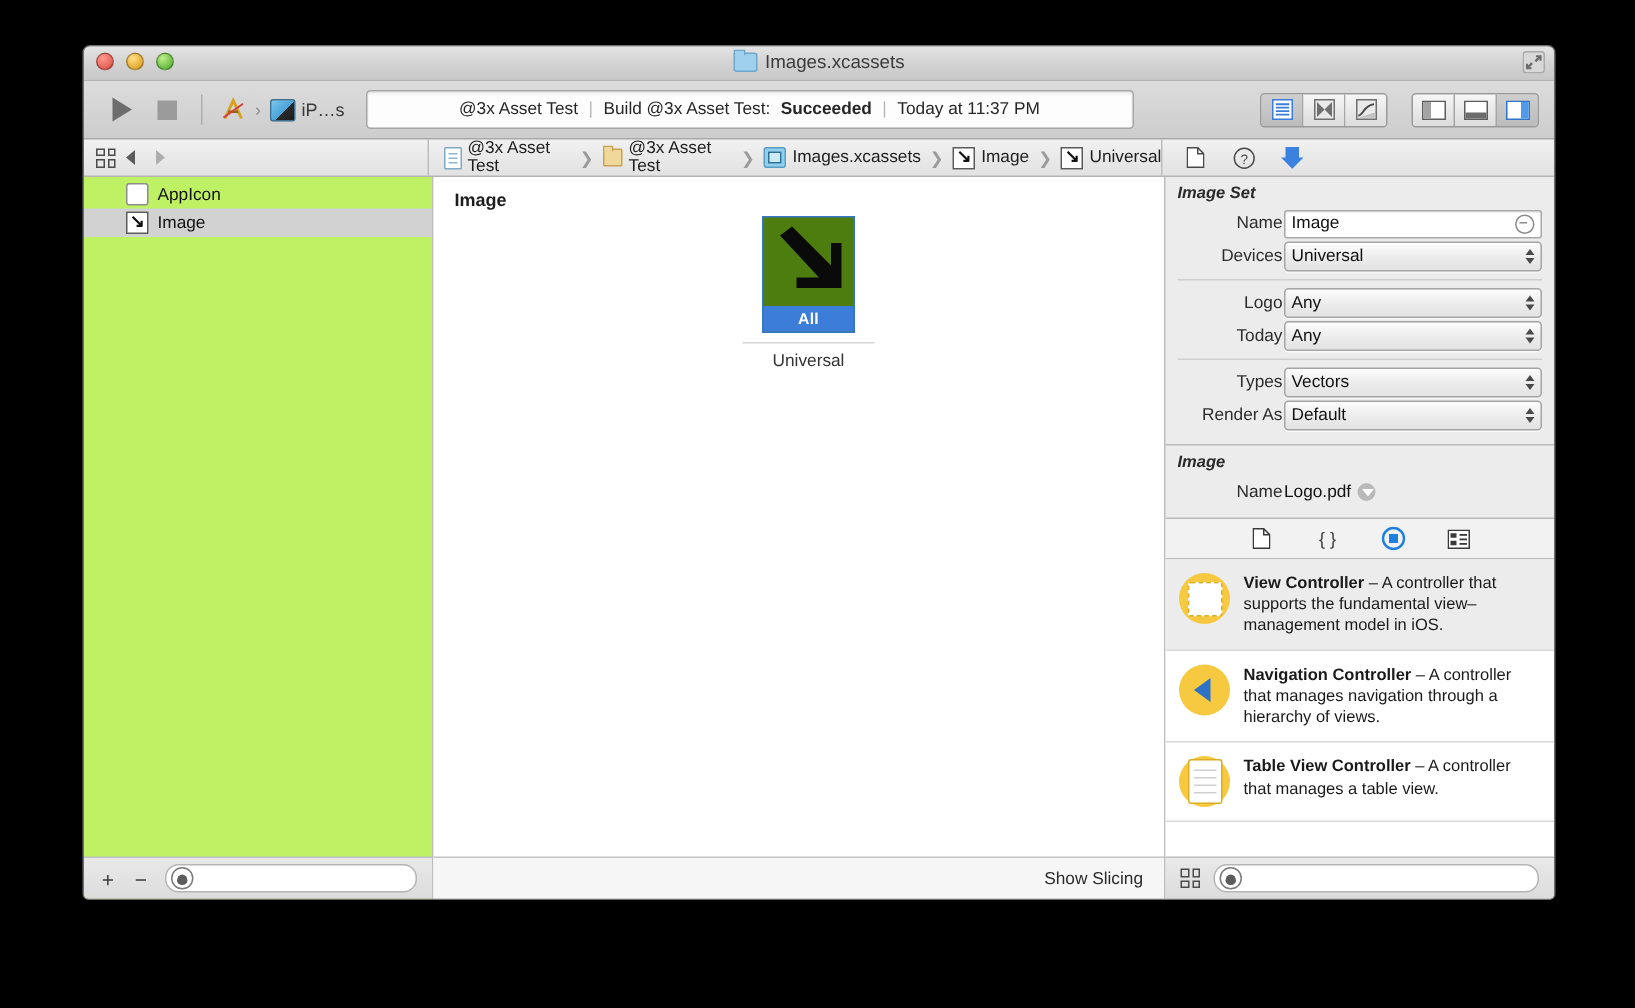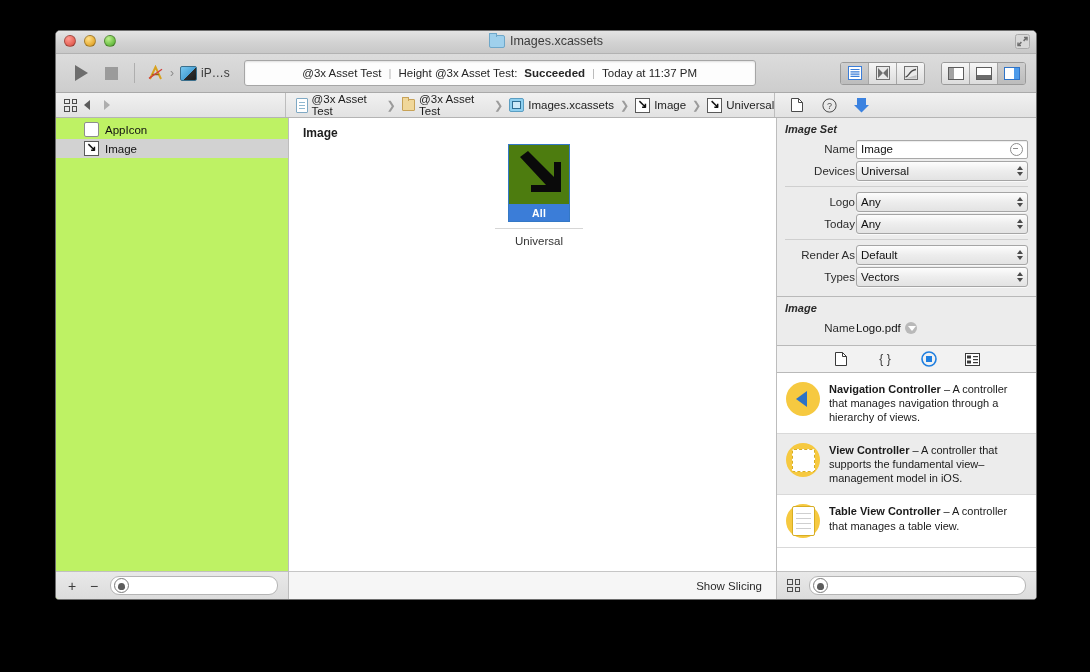--- a/index.html
+++ b/index.html
@@ -348,21 +348,21 @@
         </svg>
       </span>
       <span class="chev-sep">›</span>
       <span class="dev-ico"></span>
       <span>iP…s</span>
     </div>
 
     <div class="status-bar">
       <span>@3x Asset Test</span>
       <span class="vsep">|</span>
-      <span>Height @3x Asset Test:</span>
+      <span>Build @3x Asset Test:</span>
       <b>Succeeded</b>
       <span class="vsep">|</span>
       <span>Today at 11:37 PM</span>
     </div>
 
     <div class="tb-right">
       <div class="seg-group">
         <div class="seg-btn sel">
           <svg width="14" height="14" viewBox="0 0 14 14">
               <rect x="0.5" y="0.5" width="13" height="13" fill="#fff" stroke="#3b7dd8"></rect>
@@ -568,37 +568,37 @@
                   <i class="up"></i>
                   <i class="dn"></i>
                 </span>
             </div>
           </div>
         </div>
 
         <div class="insp-divider"></div>
 
         <div class="insp-row">
+          <div class="insp-lbl">Types</div>
+          <div class="insp-ctl">
+            <div class="popup">
+              <span>Vectors</span>
+              <span class="stepper">
+                  <i class="up"></i>
+                  <i class="dn"></i>
+                </span>
+            </div>
+          </div>
+        </div>
+
+        <div class="insp-row">
           <div class="insp-lbl">Render As</div>
           <div class="insp-ctl">
             <div class="popup">
               <span>Default</span>
-              <span class="stepper">
-                  <i class="up"></i>
-                  <i class="dn"></i>
-                </span>
-            </div>
-          </div>
-        </div>
-
-        <div class="insp-row">
-          <div class="insp-lbl">Types</div>
-          <div class="insp-ctl">
-            <div class="popup">
-              <span>Vectors</span>
               <span class="stepper">
                   <i class="up"></i>
                   <i class="dn"></i>
                 </span>
             </div>
           </div>
         </div>
 
         <div style="height:8px"></div>
         <div class="insp-thick-div"></div>
@@ -642,34 +642,34 @@
           <g fill="#3a3a3a">
                 <rect x="8" y="3" width="5" height="1.2"></rect>
                 <rect x="8" y="6" width="5" height="1.2"></rect>
                 <rect x="8" y="9" width="5" height="1.2"></rect>
               </g>
             </svg>
         </span>
       </div>
 
       <div class="lib-list">
+        <div class="lib-item sel">
+          <span class="lib-ico">
+              <i class="inner-dash"></i>
+            </span>
+          <span class="lib-txt">
+            <b>View Controller</b><span> – </span><span>A controller that supports the fundamental view–management model in iOS.</span>
+          </span>
+        </div>
         <div class="lib-item">
           <span class="lib-ico">
               <i class="chev-left"></i>
             </span>
           <span class="lib-txt">
             <b>Navigation Controller</b><span> – </span><span>A controller that manages navigation through a hierarchy of views.</span>
-          </span>
-        </div>
-        <div class="lib-item sel">
-          <span class="lib-ico">
-              <i class="inner-dash"></i>
-            </span>
-          <span class="lib-txt">
-            <b>View Controller</b><span> – </span><span>A controller that supports the fundamental view–management model in iOS.</span>
           </span>
         </div>
         <div class="lib-item">
           <span class="lib-ico">
             <i class="tablev">
                 <i></i>
                 <i></i>
                 <i></i>
                 <i></i>
               </i>

